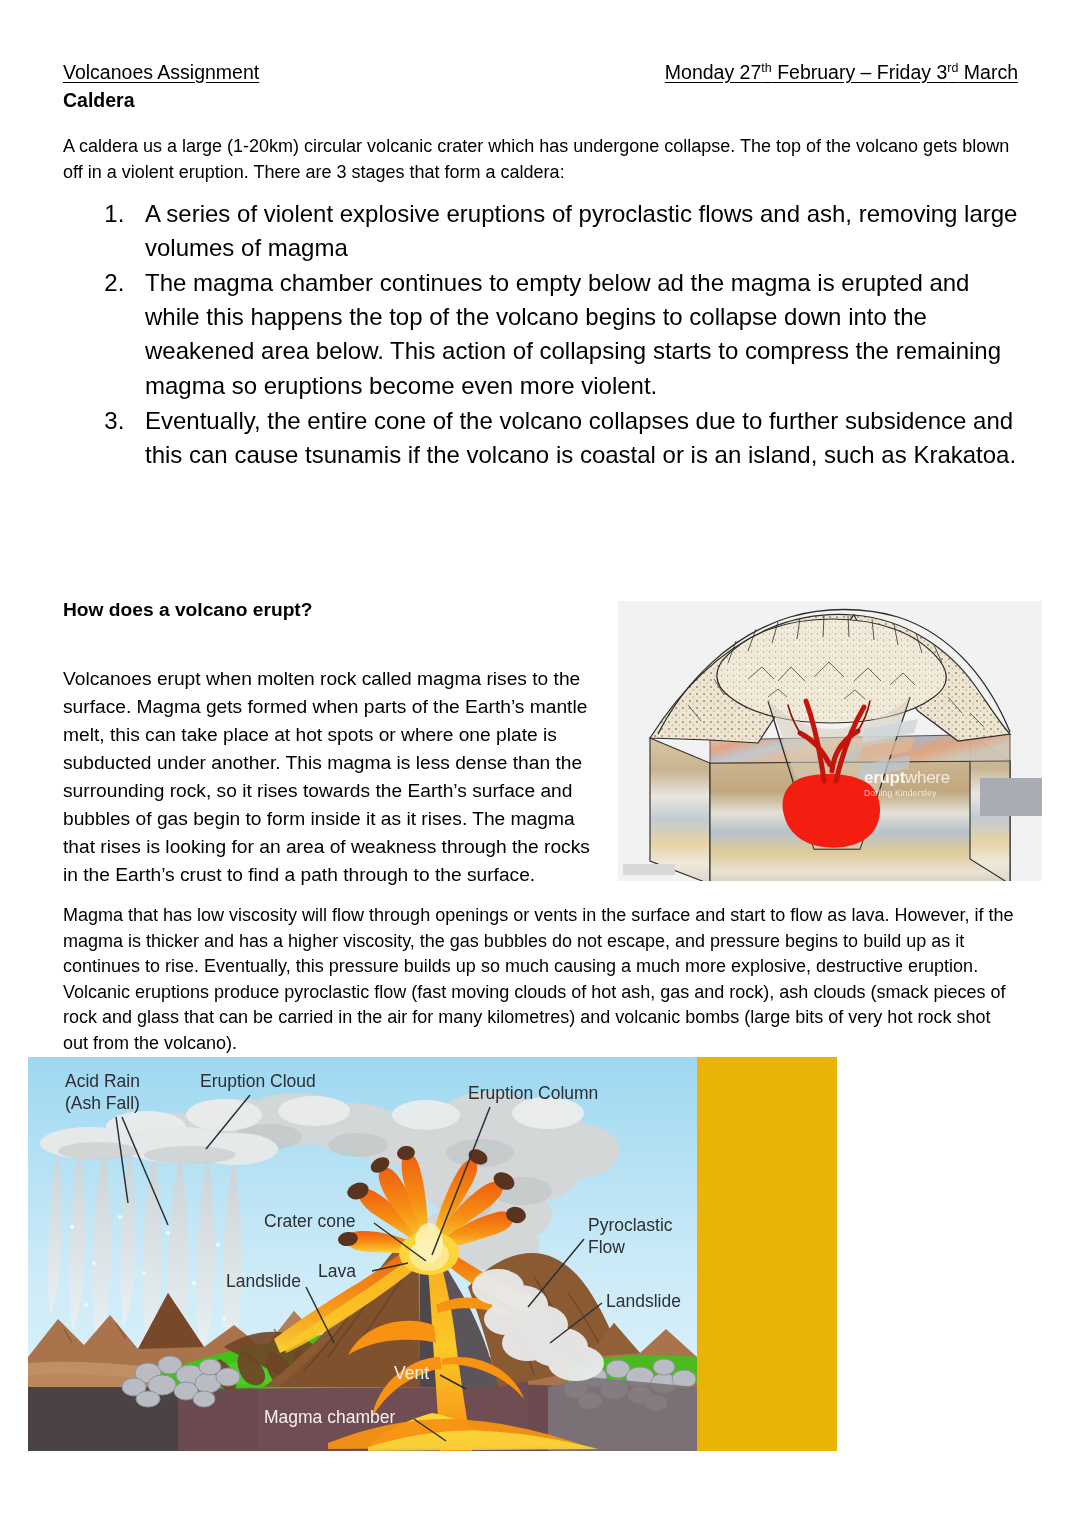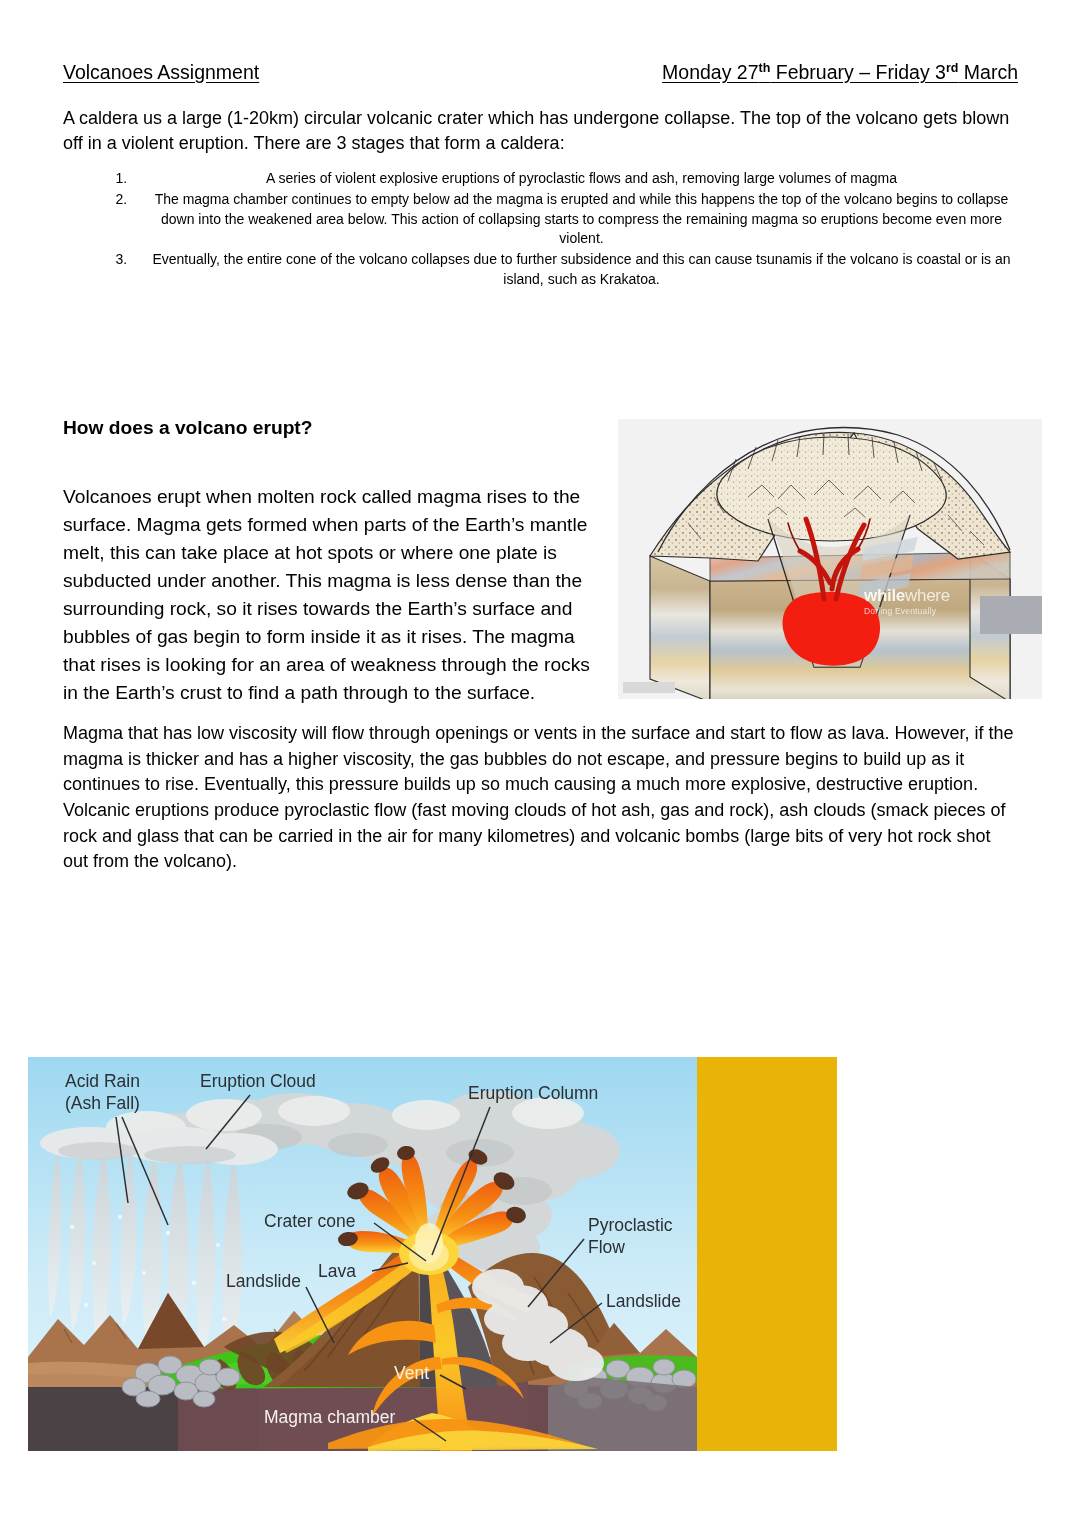--- a/index.html
+++ b/index.html
@@ -44,44 +44,42 @@
   }
   .doc-date {
     text-decoration: underline;
     text-underline-offset: 3px;
     white-space: nowrap;
   }
   .doc-date sup, .sup {
     font-size: 0.64em;
     vertical-align: super;
     line-height: 0;
-    font-weight: bold;
   }
   .subheading {
     font-weight: bold;
     font-size: 19.5px;
     line-height: 1.4;
     margin-top: 1px;
   }
 
   
   .para {
     font-size: 18px;
     line-height: 1.42;
     text-align: left;
     margin-top: 20px;
   }
   .para.tight { margin-top: 14px; }
 
   ol.stages {
     margin: 12px 0 0 0;
     padding-left: 68px;
-    font-size: 14px;
+    font-size: 24px;
     line-height: 1.42;
-    text-align: center;
   }
   ol.stages li {
     padding-left: 14px;
     margin-bottom: 1px;
   }
 
   .spacer-lg { height: 118px; }
 
   
   .mid-section {
@@ -173,20 +171,21 @@
 
 <div class="page">
 
   <div class="content">
 
     <div class="doc-header">
       <div class="doc-title">Volcanoes Assignment</div>
       <div class="doc-date"><span>Monday 27</span><sup class="sup">th</sup><span> February – Friday 3</span><sup class="sup">rd</sup><span> March</span></div>
     </div>
 
+    <div class="subheading">Caldera</div>
 
     <div class="para">A caldera us a large (1-20km) circular volcanic crater which has undergone collapse. The top of the volcano gets blown off in a violent eruption. There are 3 stages that form a caldera:</div>
 
     <ol class="stages">
       <li>A series of violent explosive eruptions of pyroclastic flows and ash, removing large volumes of magma</li>
       <li>The magma chamber continues to empty below ad the magma is erupted and while this happens the top of the volcano begins to collapse down into the weakened area below. This action of collapsing starts to compress the remaining magma so eruptions become even more violent.</li>
       <li> Eventually, the entire cone of the volcano collapses due to further subsidence and this can cause tsunamis if the volcano is coastal or is an island, such as Krakatoa.</li>
     </ol>
 
     <div class="spacer-lg"></div>
@@ -316,22 +315,22 @@
           </g>
 
           <g opacity="0">
               <rect width="1" height="1"></rect>
             </g>
         </svg>
 
         <div class="gray-bar"></div>
 
         <div class="wm">
-          <div class="wm1"><span>while</span><span class="light">where</span></div>
-          <div class="wm2">Dorling Eventually</div>
+          <div class="wm1"><span>erupt</span><span class="light">where</span></div>
+          <div class="wm2">Dorling Kindersley</div>
         </div>
 
         <div class="wm-badge"></div>
       </div>
 
     </div>
 
     <div class="para tight">Magma that has low viscosity will flow through openings or vents in the surface and start to flow as lava. However, if the magma is thicker and has a higher viscosity, the gas bubbles do not escape, and pressure begins to build up as it continues to rise. Eventually, this pressure builds up so much causing a much more explosive, destructive eruption. Volcanic eruptions produce pyroclastic flow (fast moving clouds of hot ash, gas and rock), ash clouds (smack pieces of rock and glass that can be carried in the air for many kilometres) and volcanic bombs (large bits of very hot rock shot out from the volcano).</div>
 
   </div>

